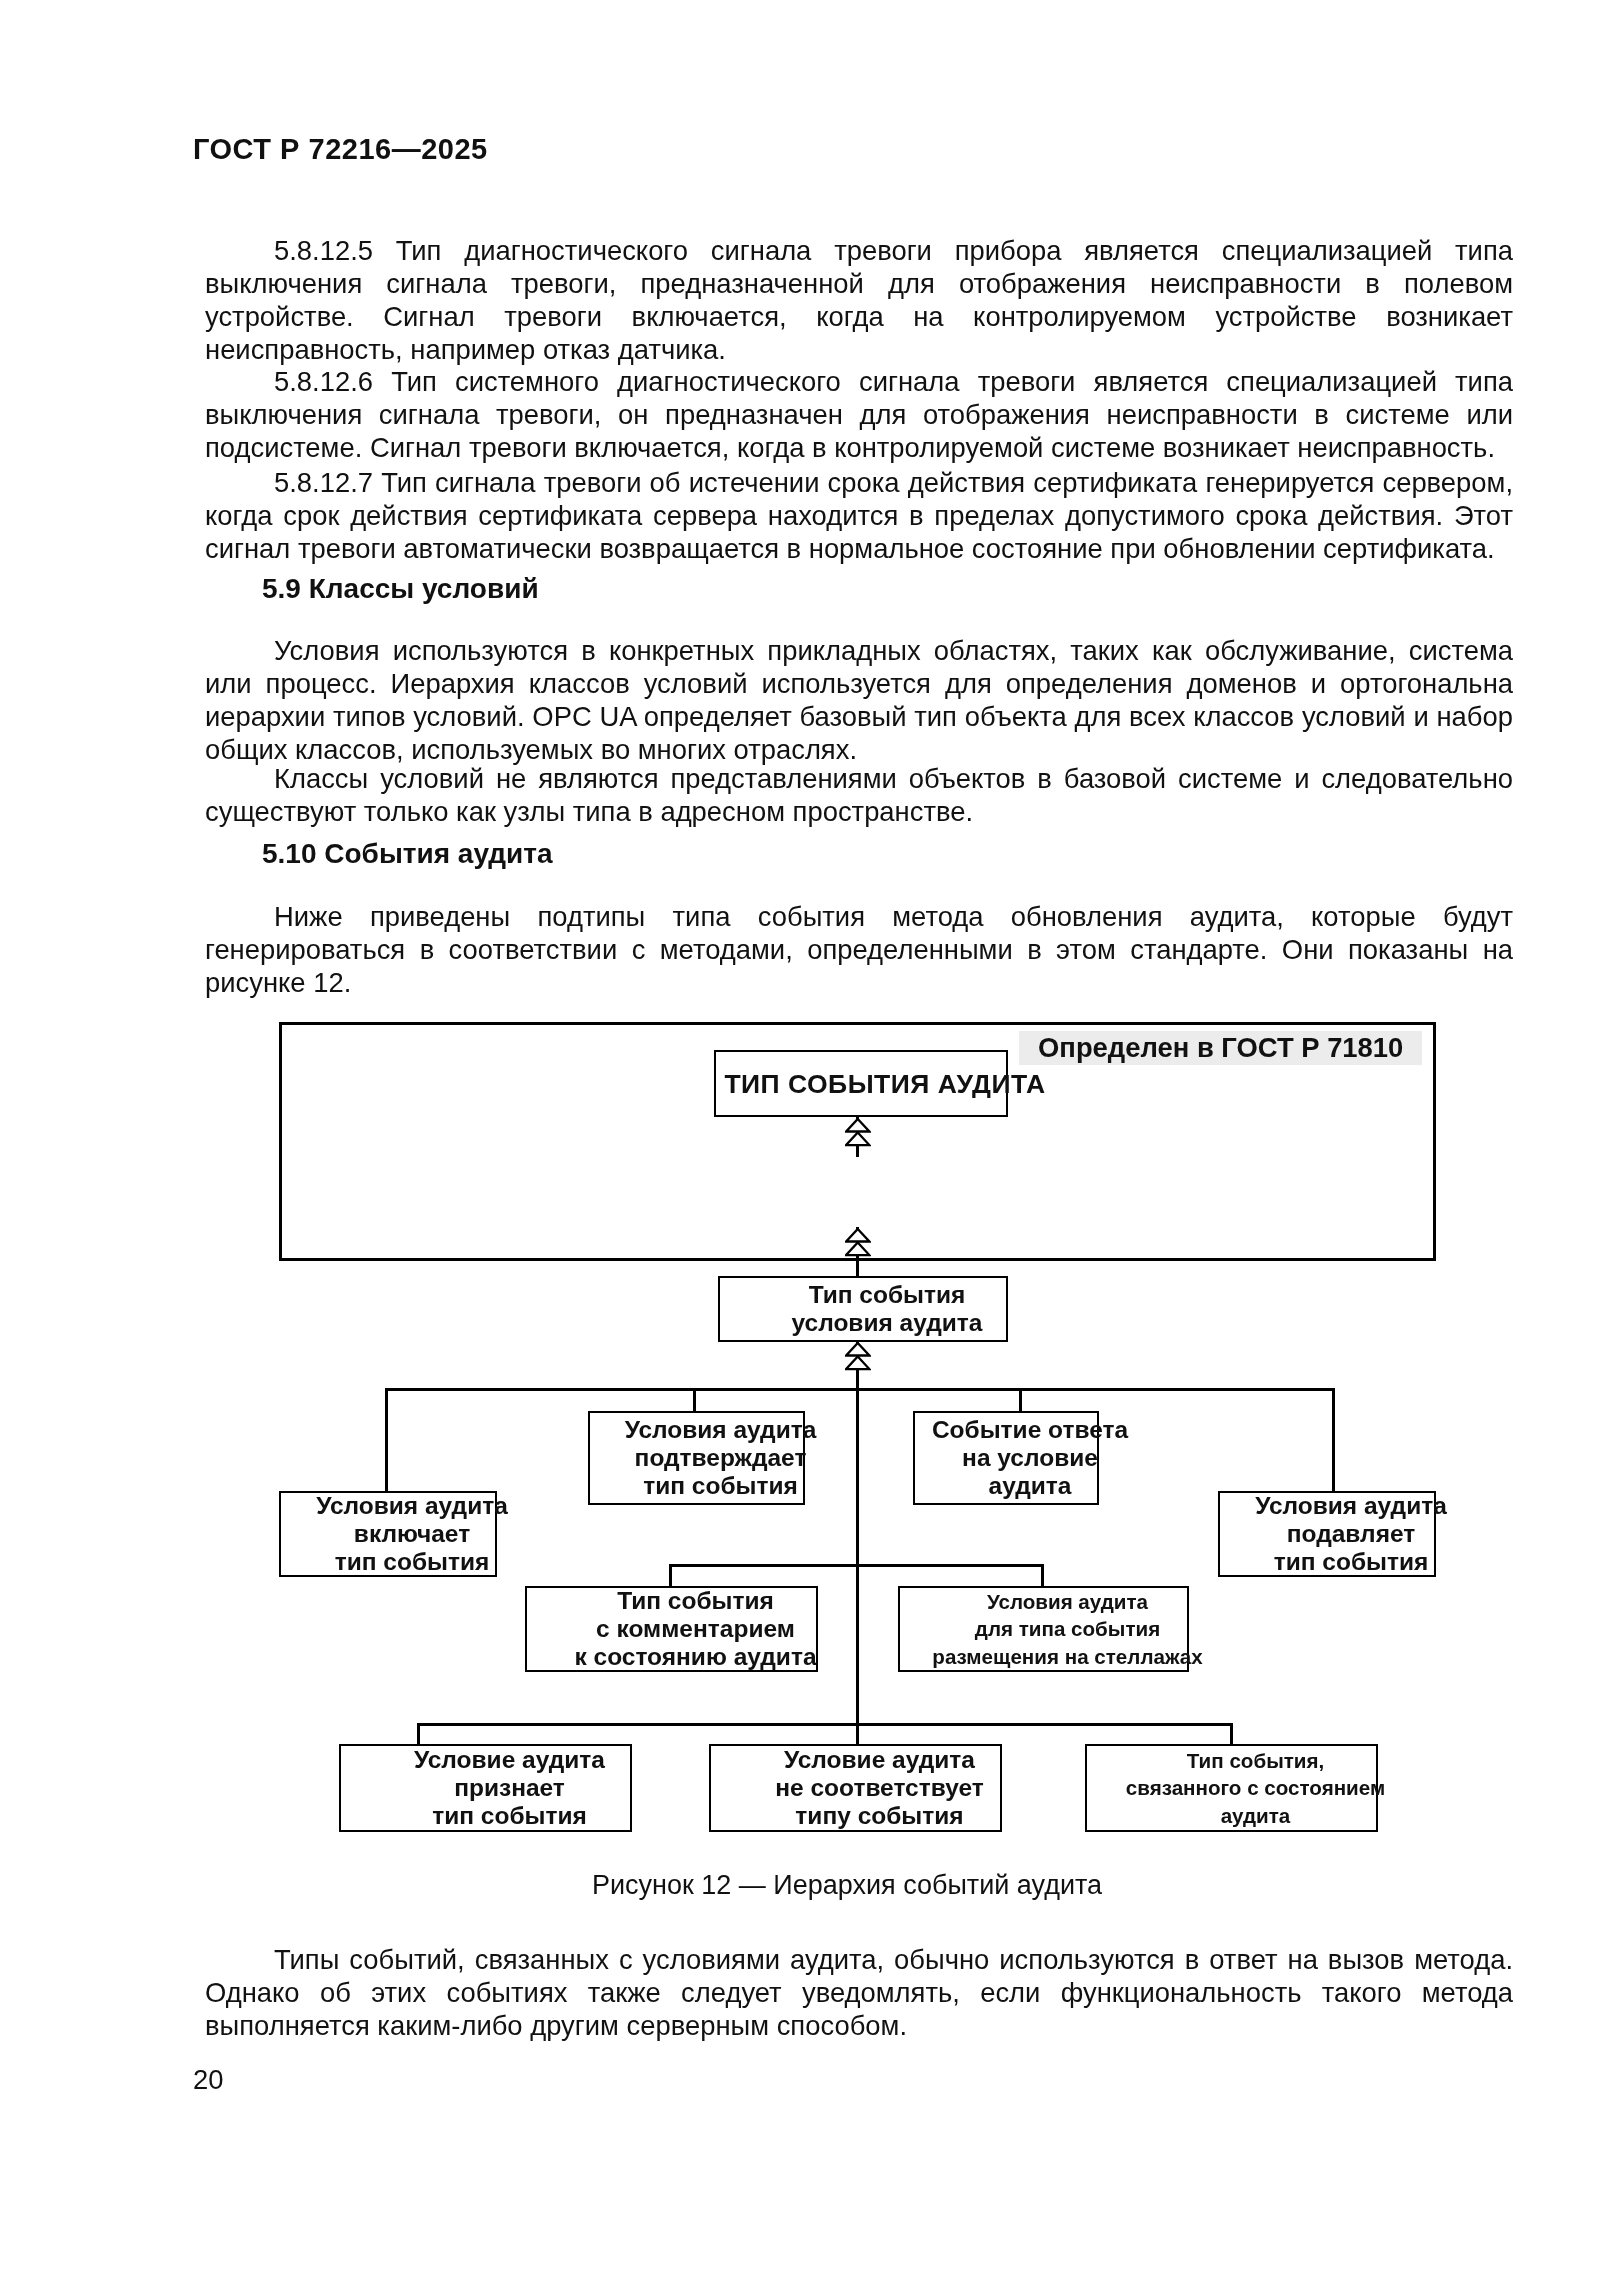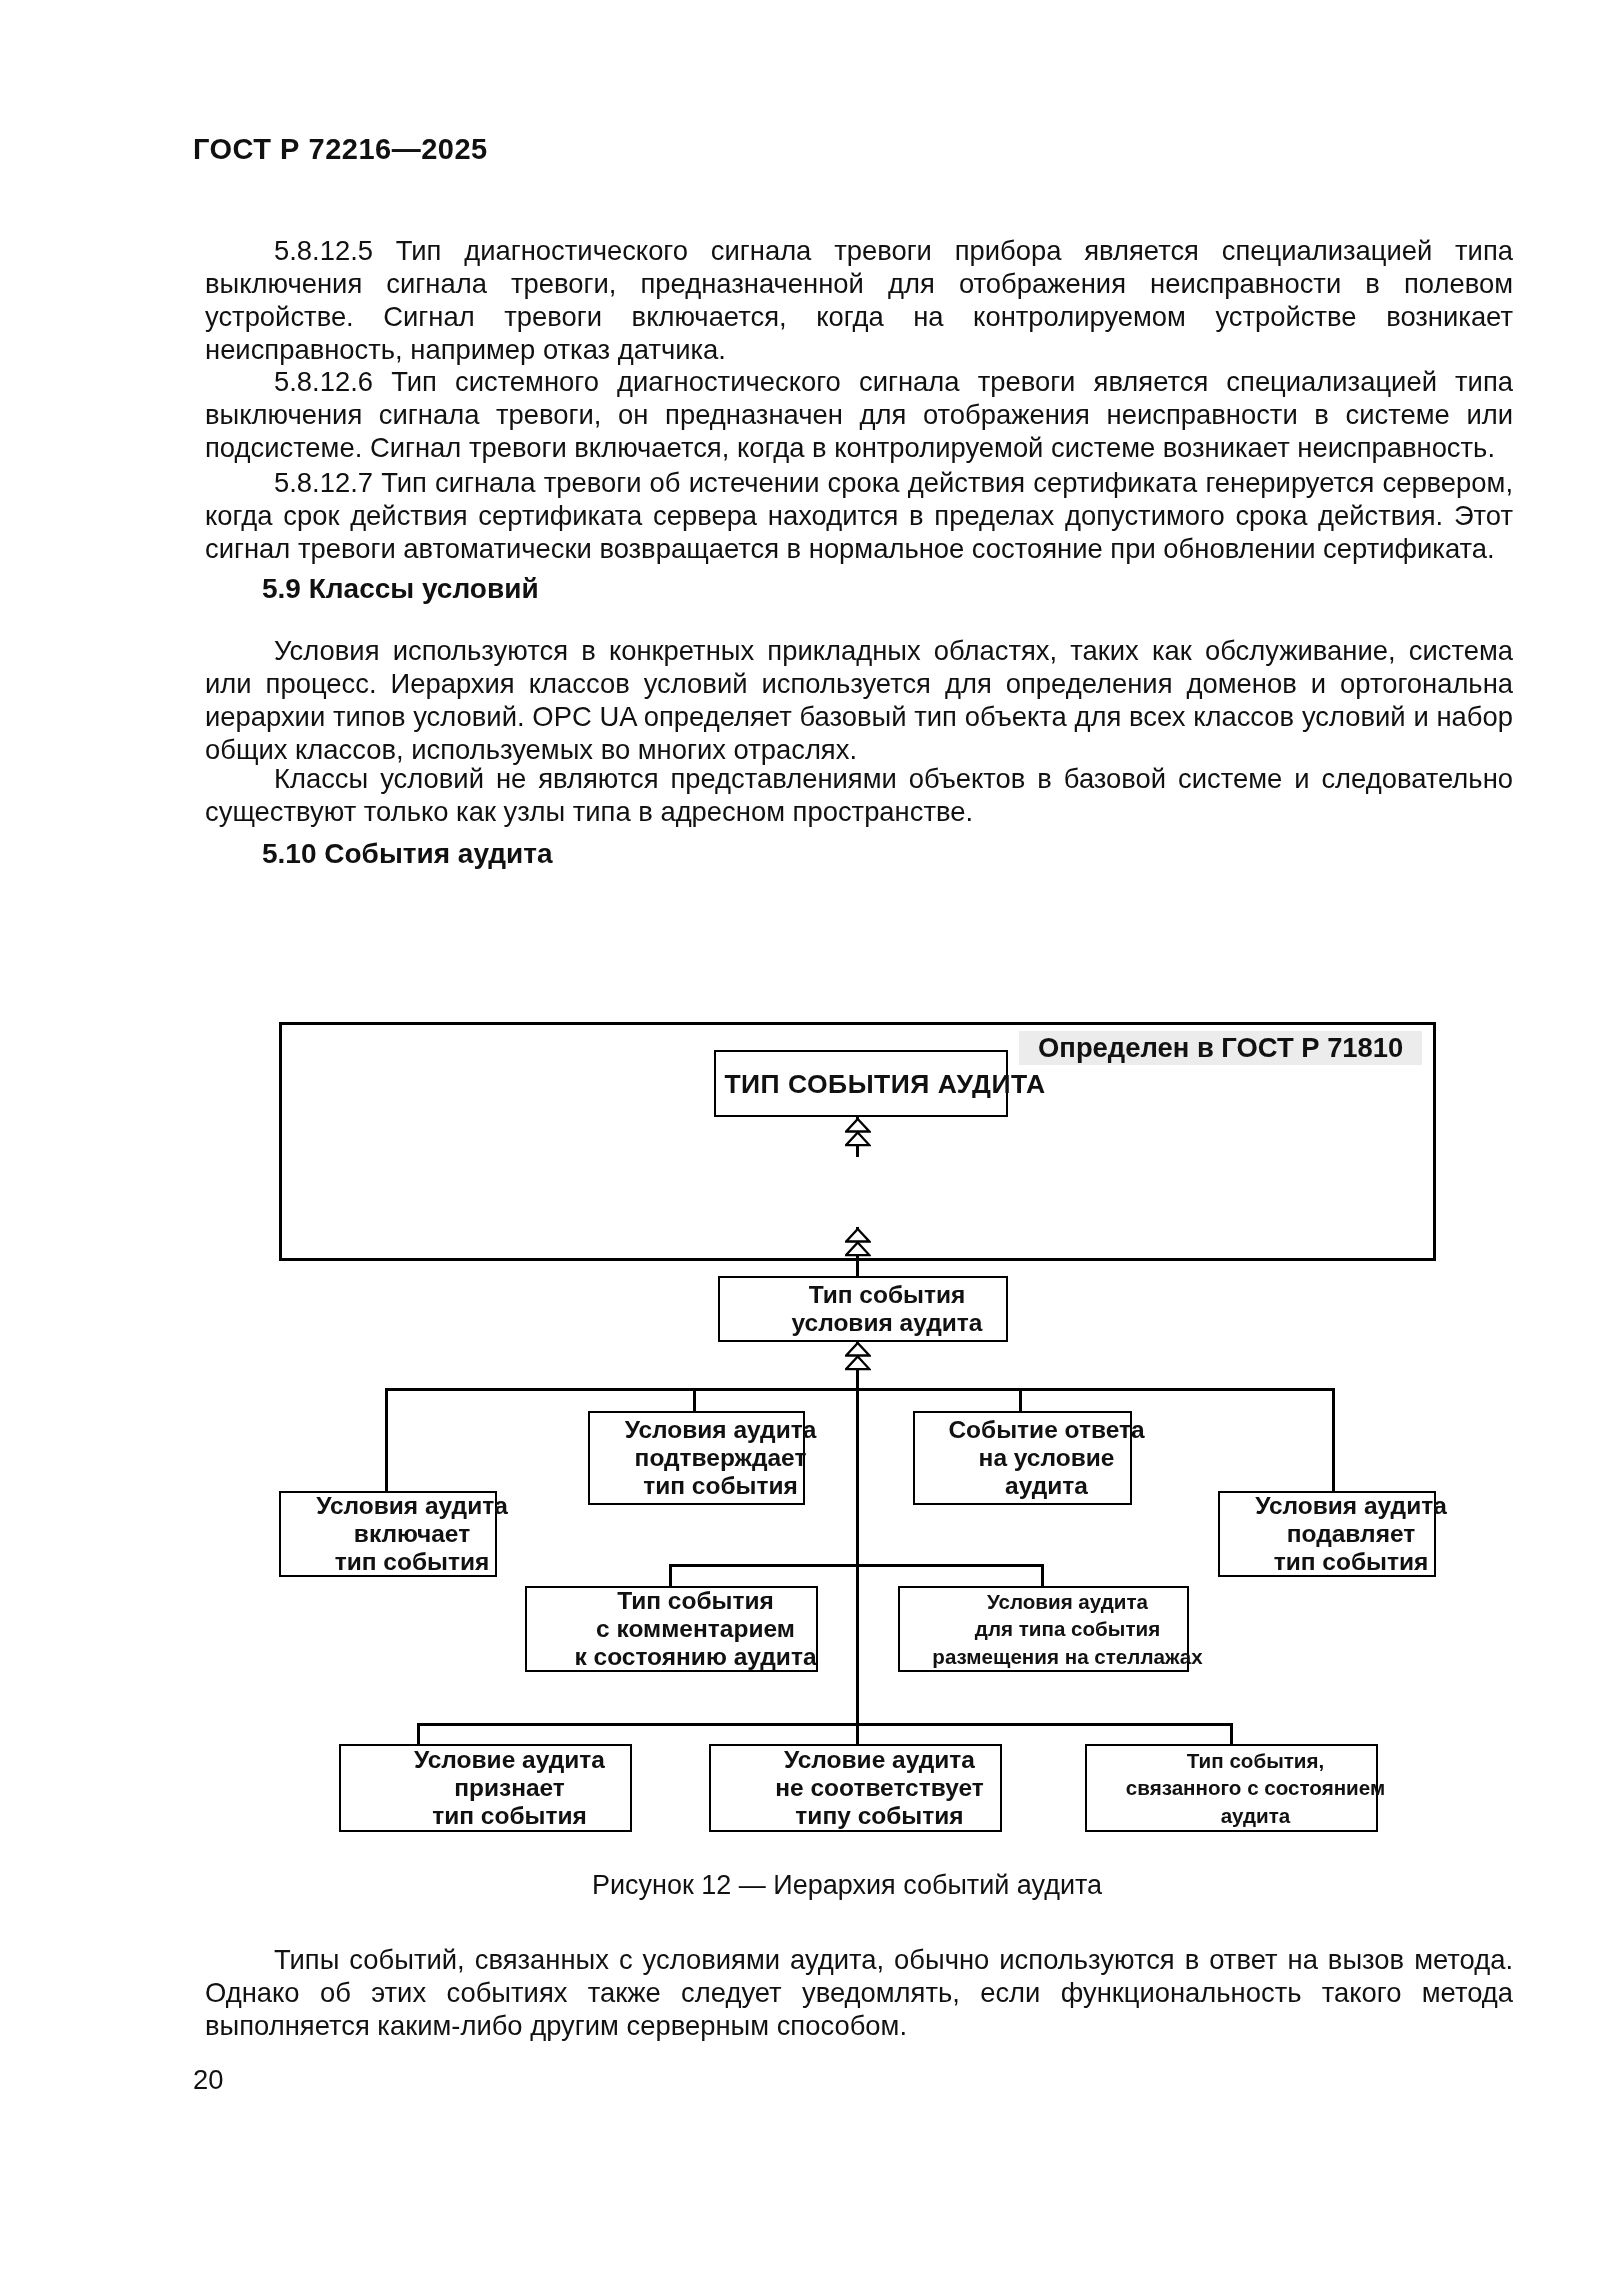--- a/index.html
+++ b/index.html
@@ -70,20 +70,21 @@
 
   <p class="body-p" style="top:222px">5.8.12.5 Тип диагностического сигнала тревоги прибора является специализацией типа выключения сигнала тревоги, предназначенной для отображения неисправности в полевом устройстве. Сигнал тревоги включается, когда на контролируемом устройстве возникает неисправность, например отказ датчика.</p>
   <p class="body-p" style="top:353px">5.8.12.6 Тип системного диагностического сигнала тревоги является специализацией типа выключения сигнала тревоги, он предназначен для отображения неисправности в системе или подсистеме. Сигнал тревоги включается, когда в контролируемой системе возникает неисправность.</p>
   <p class="body-p" style="top:454px">5.8.12.7 Тип сигнала тревоги об истечении срока действия сертификата генерируется сервером, когда срок действия сертификата сервера находится в пределах допустимого срока действия. Этот сигнал тревоги автоматически возвращается в нормальное состояние при обновлении сертификата.</p>
 
   <h2 class="body-h" style="top:573px">5.9 Классы условий</h2>
   <p class="body-p" style="top:622px">Условия используются в конкретных прикладных областях, таких как обслуживание, система или процесс. Иерархия классов условий используется для определения доменов и ортогональна иерархии типов условий. OPC UA определяет базовый тип объекта для всех классов условий и набор общих классов, используемых во многих отраслях.</p>
   <p class="body-p" style="top:750px">Классы условий не являются представлениями объектов в базовой системе и следовательно существуют только как узлы типа в адресном пространстве.</p>
 
   <h2 class="body-h" style="top:838px">5.10 События аудита</h2>
+  <p class="body-p" style="top:888px">Ниже приведены подтипы типа события метода обновления аудита, которые будут генерироваться в соответствии с методами, определенными в этом стандарте. Они показаны на рисунке 12.</p>
 
   <div class="figure">
 
     <div class="outer-frame"></div>
 
     <div class="vline" style="left:577px;top:98px;width:2.9px;height:40px"></div>
     <div class="vline" style="left:577px;top:208px;width:2.9px;height:49px"></div>
     <div class="vline" style="left:577px;top:322px;width:2.9px;height:403px"></div>
 
     <div class="hline" style="left:107px;top:369px;width:949px;height:2.9px"></div>
@@ -122,21 +123,21 @@
       <span>Тип события</span>
       <span>условия аудита</span>
     </div>
 
     <div class="node" style="left:309px;top:392px;width:217px;height:94px">
       <span>Условия аудита</span>
       <span>подтверждает</span>
       <span>тип события</span>
     </div>
 
-    <div class="node" style="left:634px;top:392px;width:219px;height:94px">
+    <div class="node" style="left:634px;top:392px;width:186px;height:94px">
       <span>Событие ответа</span>
       <span>на условие</span>
       <span>аудита</span>
     </div>
 
     <div class="node" style="left:0px;top:472px;width:218px;height:86px">
       <span>Условия аудита</span>
       <span>включает</span>
       <span>тип события</span>
     </div>

